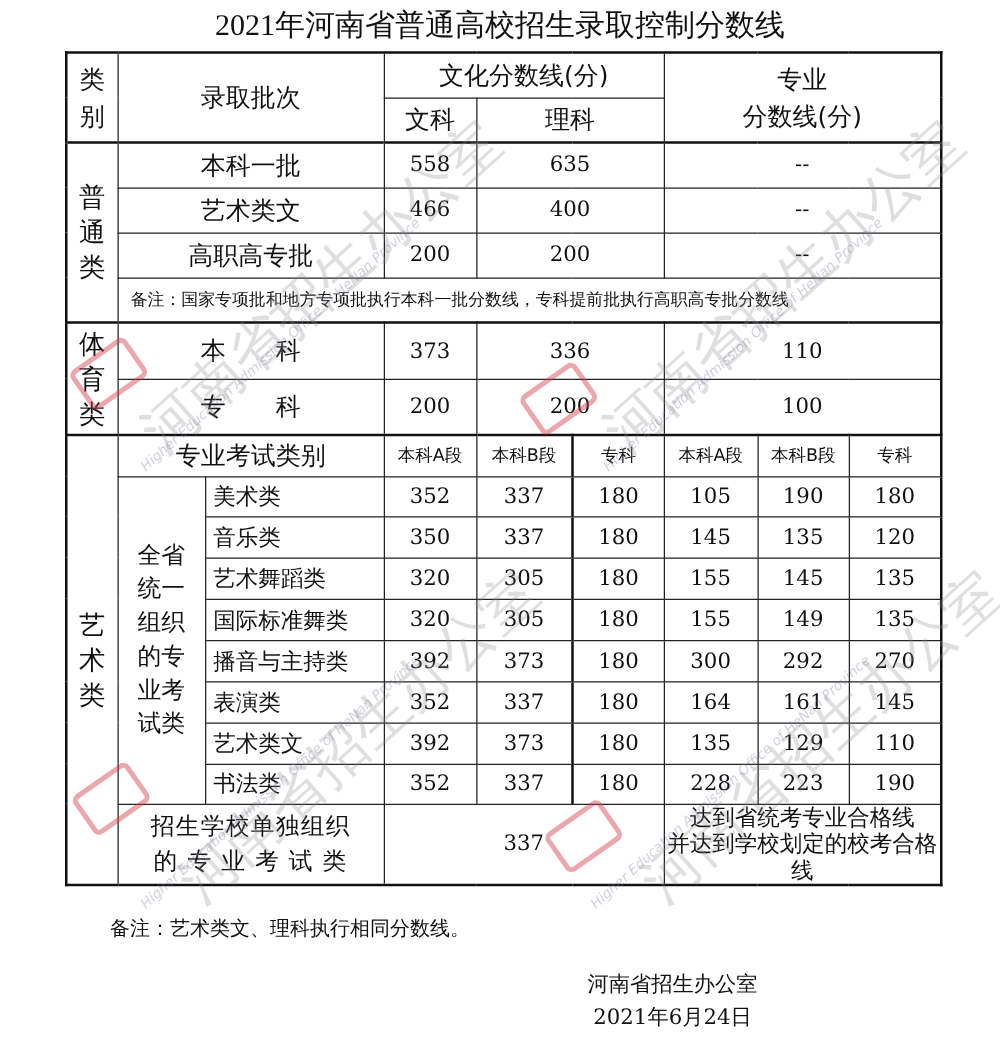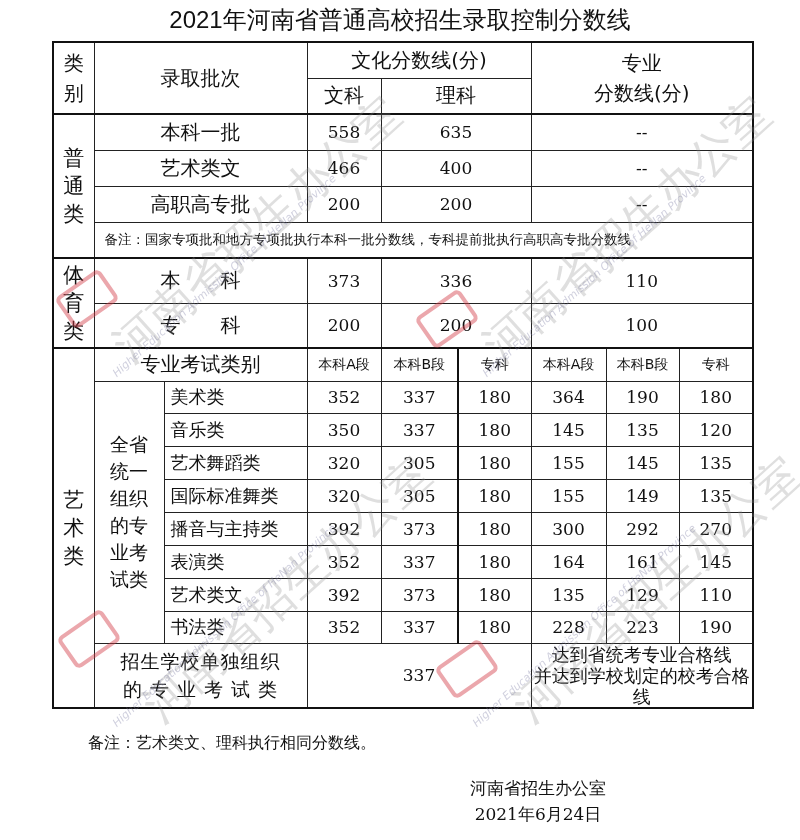--- a/index.html
+++ b/index.html
@@ -1,19 +1,19 @@
 <!DOCTYPE html>
 <html><head>
 <meta charset="utf-8">
 <style>
   html, body { margin:0; padding:0; background:#ffffff; }
   body { width:800px; height:840px; position:relative; overflow:hidden;
          font-family:"DejaVu Serif","Liberation Serif",serif; color:#111; }
   .title { position:absolute; left:0; top:4px; width:800px; text-align:center;
-           font-family:Liberation Sans, sans-serif; font-size:24px; letter-spacing:0px; color:#111; }
+           font-family:Liberation Serif, serif; font-size:24px; letter-spacing:0px; color:#111; }
   .wm { position:absolute; pointer-events:none; z-index:5; color:rgba(140,140,140,0.28);
         font-family:"DejaVu Sans",sans-serif; white-space:nowrap; transform-origin:left top; }
   .wm.big { font-size:46px; }
   .wm.small { font-size:11px; color:rgba(120,120,160,0.35); font-style:italic; }
   .logo { position:absolute; z-index:5; width:46px; height:30px; border:4px solid rgba(210,60,70,0.45);
           border-radius:6px; transform:rotate(-35deg); pointer-events:none; }
   table { position:absolute; left:52px; top:41px; border-collapse:collapse; table-layout:fixed; }
   td { border:1px solid #222; text-align:center; vertical-align:middle; padding:0; overflow:hidden; }
   .thick-b { border-bottom:2.5px solid #111; }
   .hd { font-family:"DejaVu Sans","Liberation Sans",sans-serif; font-size:20px; }
@@ -119,21 +119,21 @@
   </tr>
 
   <tr style="height:32px">
     <td rowspan="8" class="group">
       <span style="display:inline-block;width:46px;word-break:break-all;">全省统一组织的专业考试类</span>
     </td>
     <td class="artname">美术类</td>
     <td class="num">352</td>
     <td class="num">337</td>
     <td class="num" style="border-left:2px solid #111;">180</td>
-    <td class="num">364</td>
+    <td class="num">105</td>
     <td class="num">190</td>
     <td class="num" style="border-right:2.5px solid #111;">180</td>
   </tr>
   <tr style="height:33px">
     <td class="artname">音乐类</td>
     <td class="num">350</td>
     <td class="num">337</td>
     <td class="num" style="border-left:2px solid #111;">180</td>
     <td class="num">145</td>
     <td class="num">135</td>

